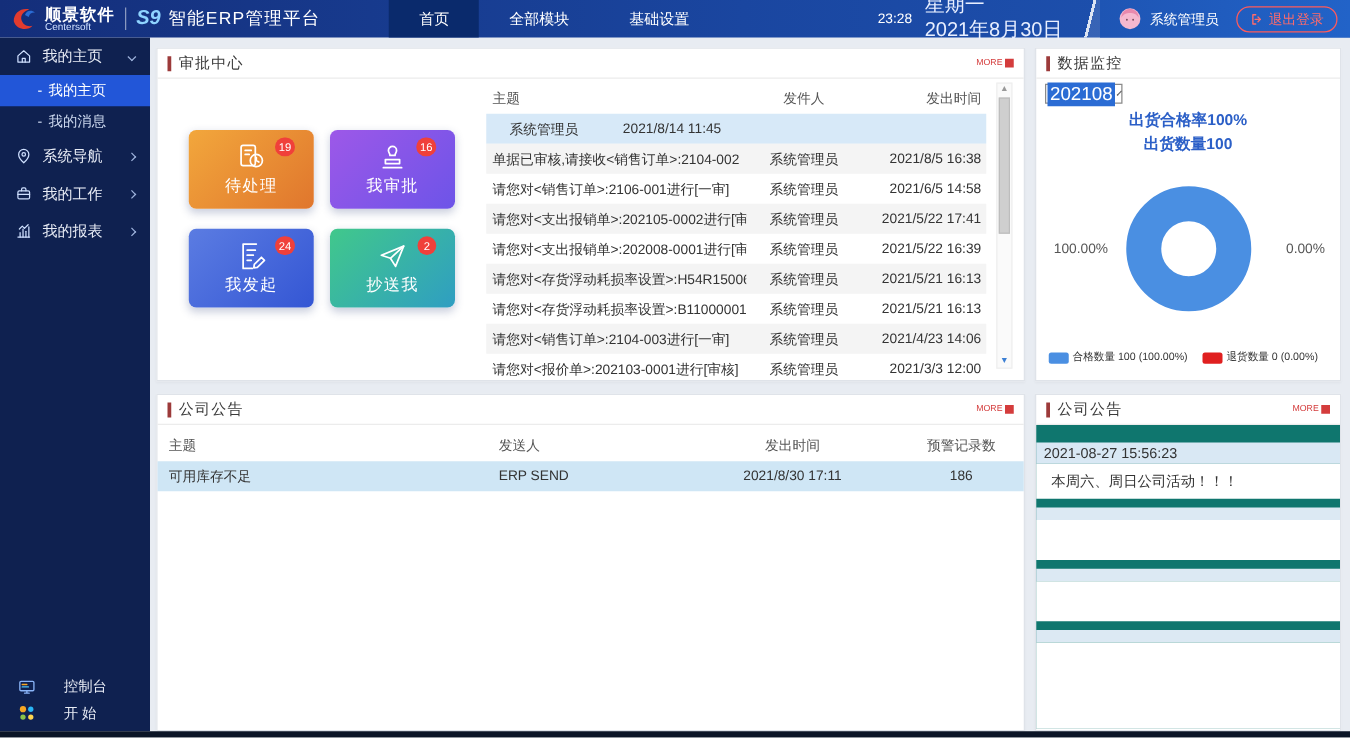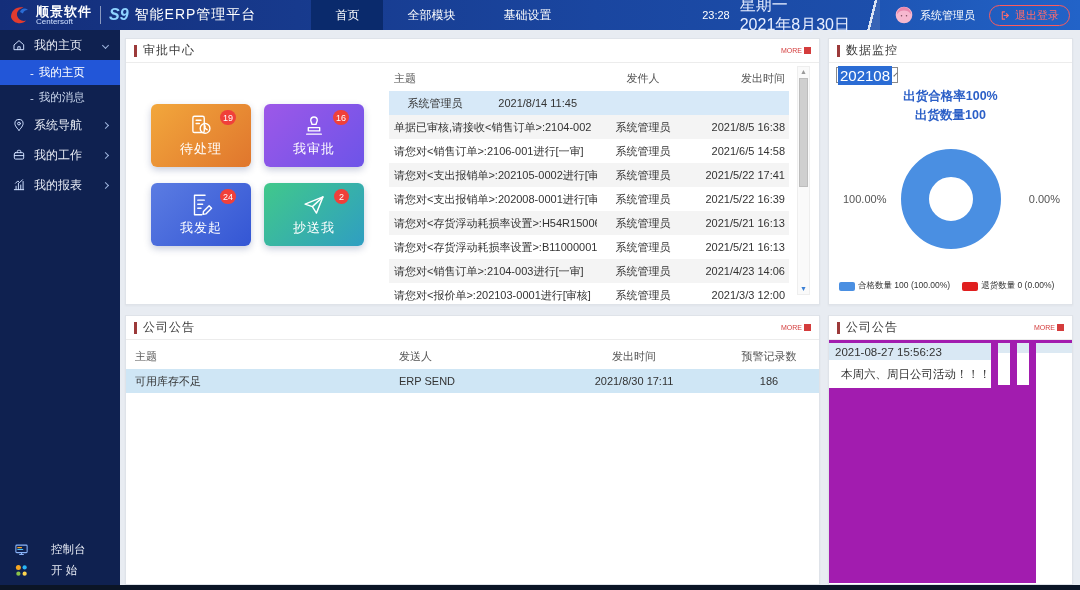--- a/index.html
+++ b/index.html
@@ -101,21 +101,21 @@
   .altable { position:absolute; left:0; right:0; top:3px; font-size:11px; color:#333; }
   .al-head { display:flex; align-items:center; height:26px; color:#555; }
   .al-row { display:flex; align-items:center; height:24px; cursor:pointer; }
   .al-row.selected { background:#cfe6f5; }
   .alc-subject { flex:1; padding-left:9px; }
   .alc-sender { width:150px; text-align:left; }
   .alc-time { width:170px; text-align:center; }
   .alc-count { width:100px; text-align:center; }
 
   
-  .ann-list { display:flex; flex-direction:row; gap:7px; height:100%; background:#a21caf; padding-top:3px; }
+  .ann-list { display:flex; flex-direction:column; gap:7px; height:100%; background:#0f766e; padding-top:14px; }
   .ann-item { display:flex; flex-direction:column; }
   .ann-date { height:17px; background:#d9e8f4; font-size:11.5px; color:#333; display:flex; align-items:center; padding-left:6px; }
   .ann-content { min-height:28px; background:#fff; font-size:11.5px; color:#333; display:flex; align-items:center; padding-left:12px; }
   .ann-item.empty .ann-date { height:10px; background:#dce9f3; }
   .ann-item.empty .ann-content { min-height:32px; }
   .ann-item.fill { flex:1; }
   .ann-item.fill .ann-content { flex:1; }
 
   .bottom-bar { position:absolute; left:0; bottom:0; width:100%; height:5px; background:#0b1526; z-index:6; }
 

